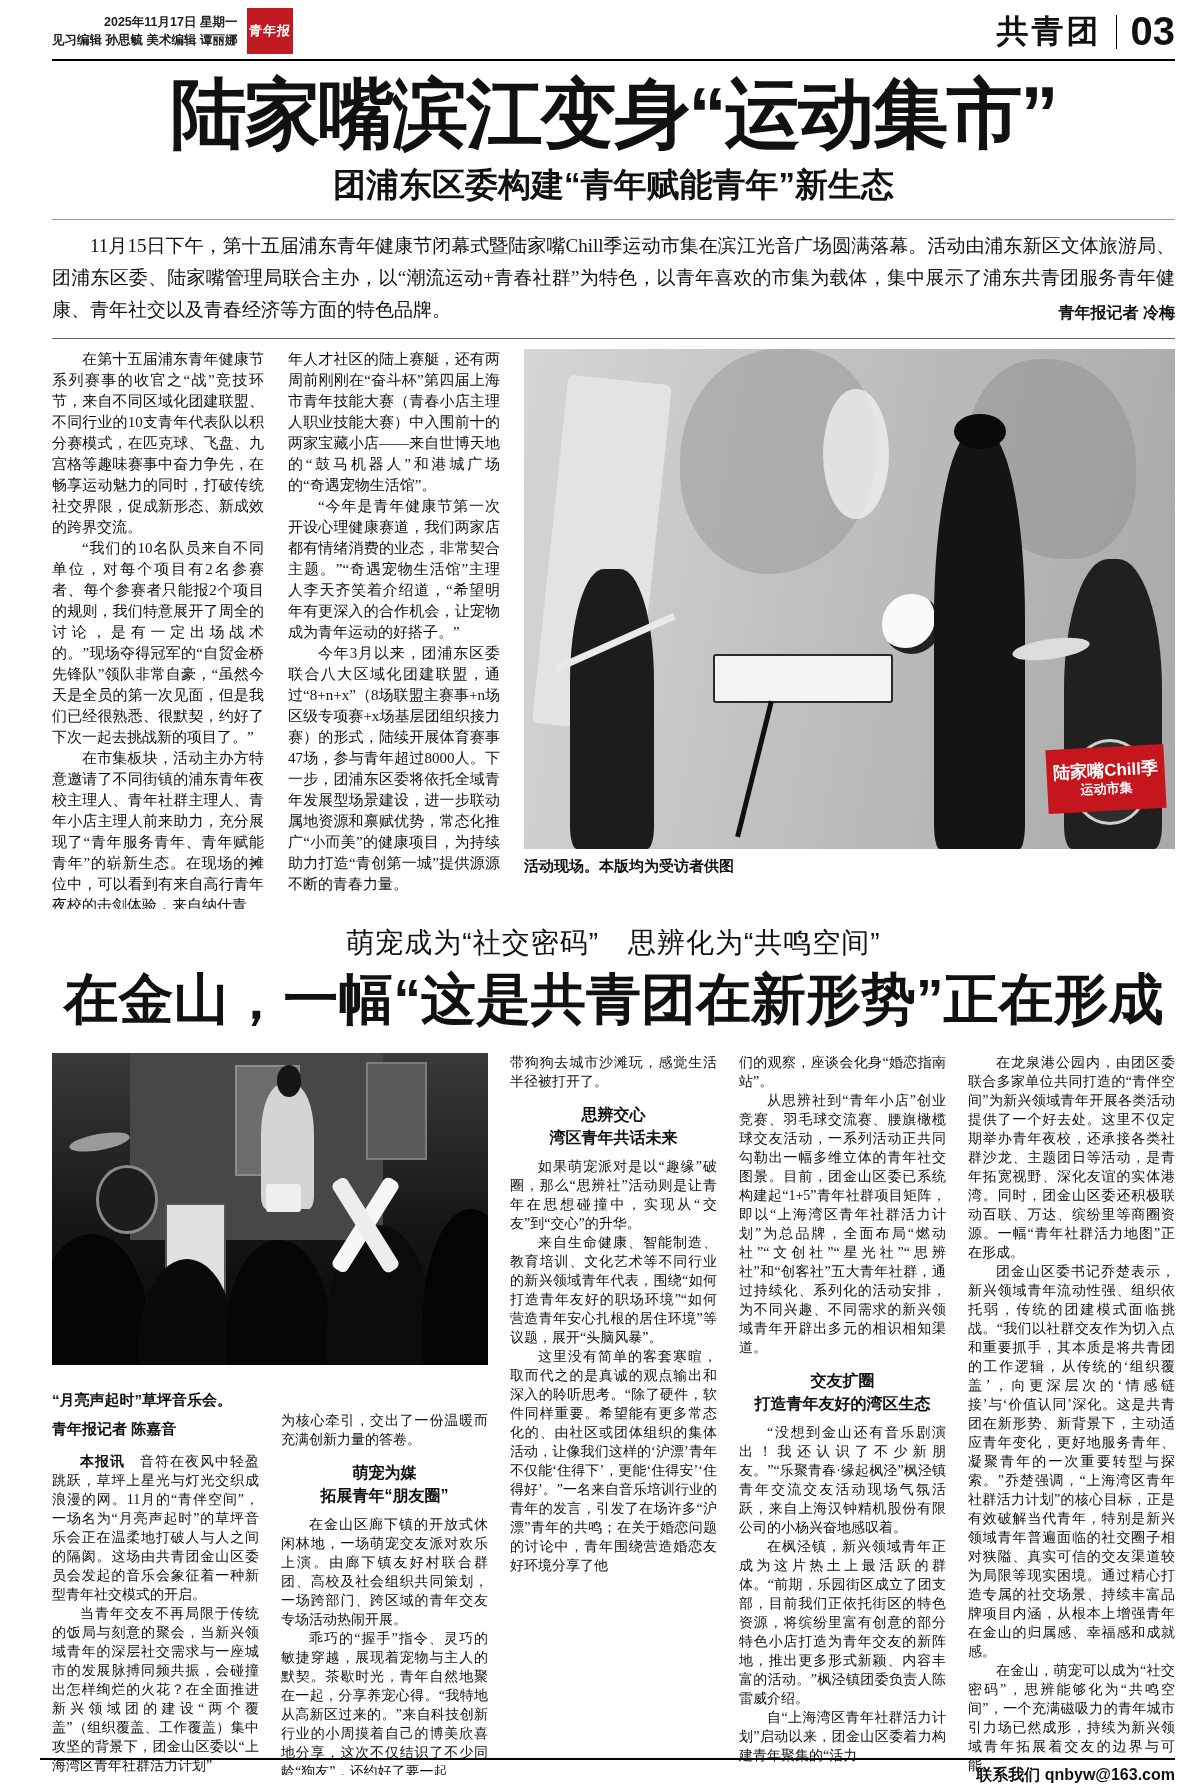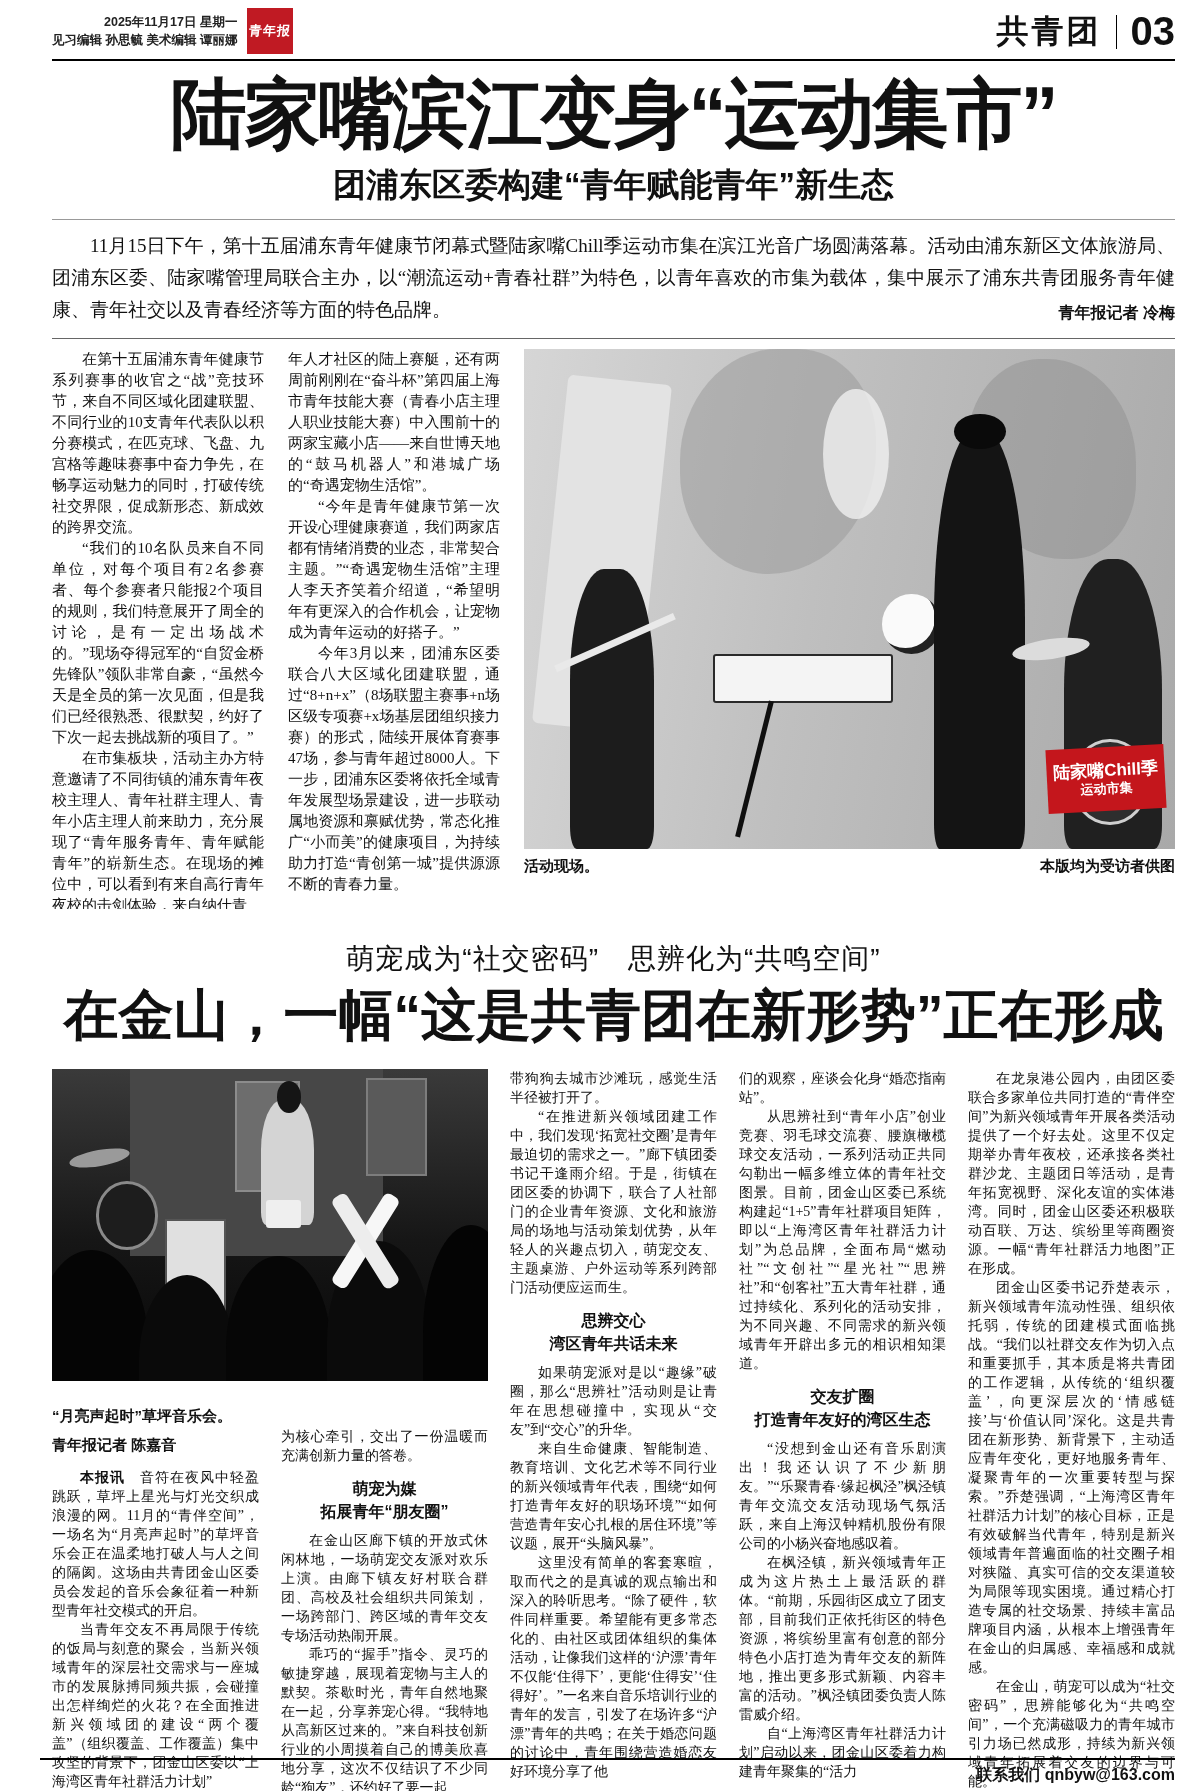--- a/index.html
+++ b/index.html
@@ -35,25 +35,25 @@
 
   .art1-body{display:flex;gap:24px;margin-top:10px;height:560px;overflow:hidden;}
   .art1-col{width:212px;flex:none;font-size:15px;line-height:21px;text-align:justify;overflow:hidden;}
   .para{margin:0;text-indent:2em;}
   .para.cont{text-indent:0;}
 
   .art1-photo-wrap{flex:1;display:flex;flex-direction:column;}
   .photo1{position:relative;height:500px;overflow:hidden;
           background:linear-gradient(100deg,#d6d6d6 0%,#bfbfbf 45%,#a9a9a9 100%);}
   .ph-shape{position:absolute;}
-  .caption-row{display:flex;justify-content:space-between;margin-top:8px;
+  .caption-row{display:flex;margin-top:8px;
                font-family:"Liberation Sans",sans-serif;font-weight:bold;font-size:15px;}
 
   
-  .art2-kicker{margin:34px 0 0;text-align:center;font-family:"Liberation Sans",sans-serif;
+  .art2-kicker{margin:18px 0 0;text-align:center;font-family:"Liberation Sans",sans-serif;
                font-size:28px;line-height:32px;letter-spacing:1px;font-weight:500;}
   .art2-headline{margin:8px 0 0;text-align:center;font-family:"Liberation Sans",sans-serif;
                  font-size:55px;line-height:64px;font-weight:900;letter-spacing:0;}
   .art2-grid{margin-top:22px;display:grid;grid-template-columns:repeat(5,1fr);
              grid-template-rows:358px auto;column-gap:22px;height:722px;overflow:hidden;
              font-size:14px;line-height:19px;text-align:justify;}
   .a2-photoblock{grid-column:1/3;grid-row:1;}
   .photo2{position:relative;height:312px;overflow:hidden;
           background:linear-gradient(180deg,#3a3a3a 0%,#161616 55%,#070707 100%);}
   .photo2-caption{margin-top:25px;font-family:"Liberation Sans",sans-serif;
@@ -198,21 +198,20 @@
         <div class="col-subhead">
           <div>萌宠为媒</div>
           <div>拓展青年“朋友圈”</div>
         </div>
         <p class="para">在金山区廊下镇的开放式休闲林地，一场萌宠交友派对欢乐上演。由廊下镇友好村联合群团、高校及社会组织共同策划，一场跨部门、跨区域的青年交友专场活动热闹开展。</p>
         <p class="para">乖巧的“握手”指令、灵巧的敏捷穿越，展现着宠物与主人的默契。茶歇时光，青年自然地聚在一起，分享养宠心得。“我特地从高新区过来的。”来自科技创新行业的小周摸着自己的博美欣喜地分享，这次不仅结识了不少同龄“狗友”，还约好了要一起</p>
       </div>
 
       <div class="a2colC">
         <p class="para cont">带狗狗去城市沙滩玩，感觉生活半径被打开了。</p>
-        <p class="para">“在推进新兴领域团建工作中，我们发现‘拓宽社交圈’是青年最迫切的需求之一。”廊下镇团委书记干逢雨介绍。于是，街镇在团区委的协调下，联合了人社部门的企业青年资源、文化和旅游局的场地与活动策划优势，从年轻人的兴趣点切入，萌宠交友、主题桌游、户外运动等系列跨部门活动便应运而生。</p>
         <div class="col-subhead">
           <div>思辨交心</div>
           <div>湾区青年共话未来</div>
         </div>
         <p class="para">如果萌宠派对是以“趣缘”破圈，那么“思辨社”活动则是让青年在思想碰撞中，实现从“交友”到“交心”的升华。</p>
         <p class="para">来自生命健康、智能制造、教育培训、文化艺术等不同行业的新兴领域青年代表，围绕“如何打造青年友好的职场环境”“如何营造青年安心扎根的居住环境”等议题，展开“头脑风暴”。</p>
         <p class="para">这里没有简单的客套寒暄，取而代之的是真诚的观点输出和深入的聆听思考。“除了硬件，软件同样重要。希望能有更多常态化的、由社区或团体组织的集体活动，让像我们这样的‘沪漂’青年不仅能‘住得下’，更能‘住得安’‘住得好’。”一名来自音乐培训行业的青年的发言，引发了在场许多“沪漂”青年的共鸣；在关于婚恋问题的讨论中，青年围绕营造婚恋友好环境分享了他</p>
       </div>
 
       <div class="a2colD">

